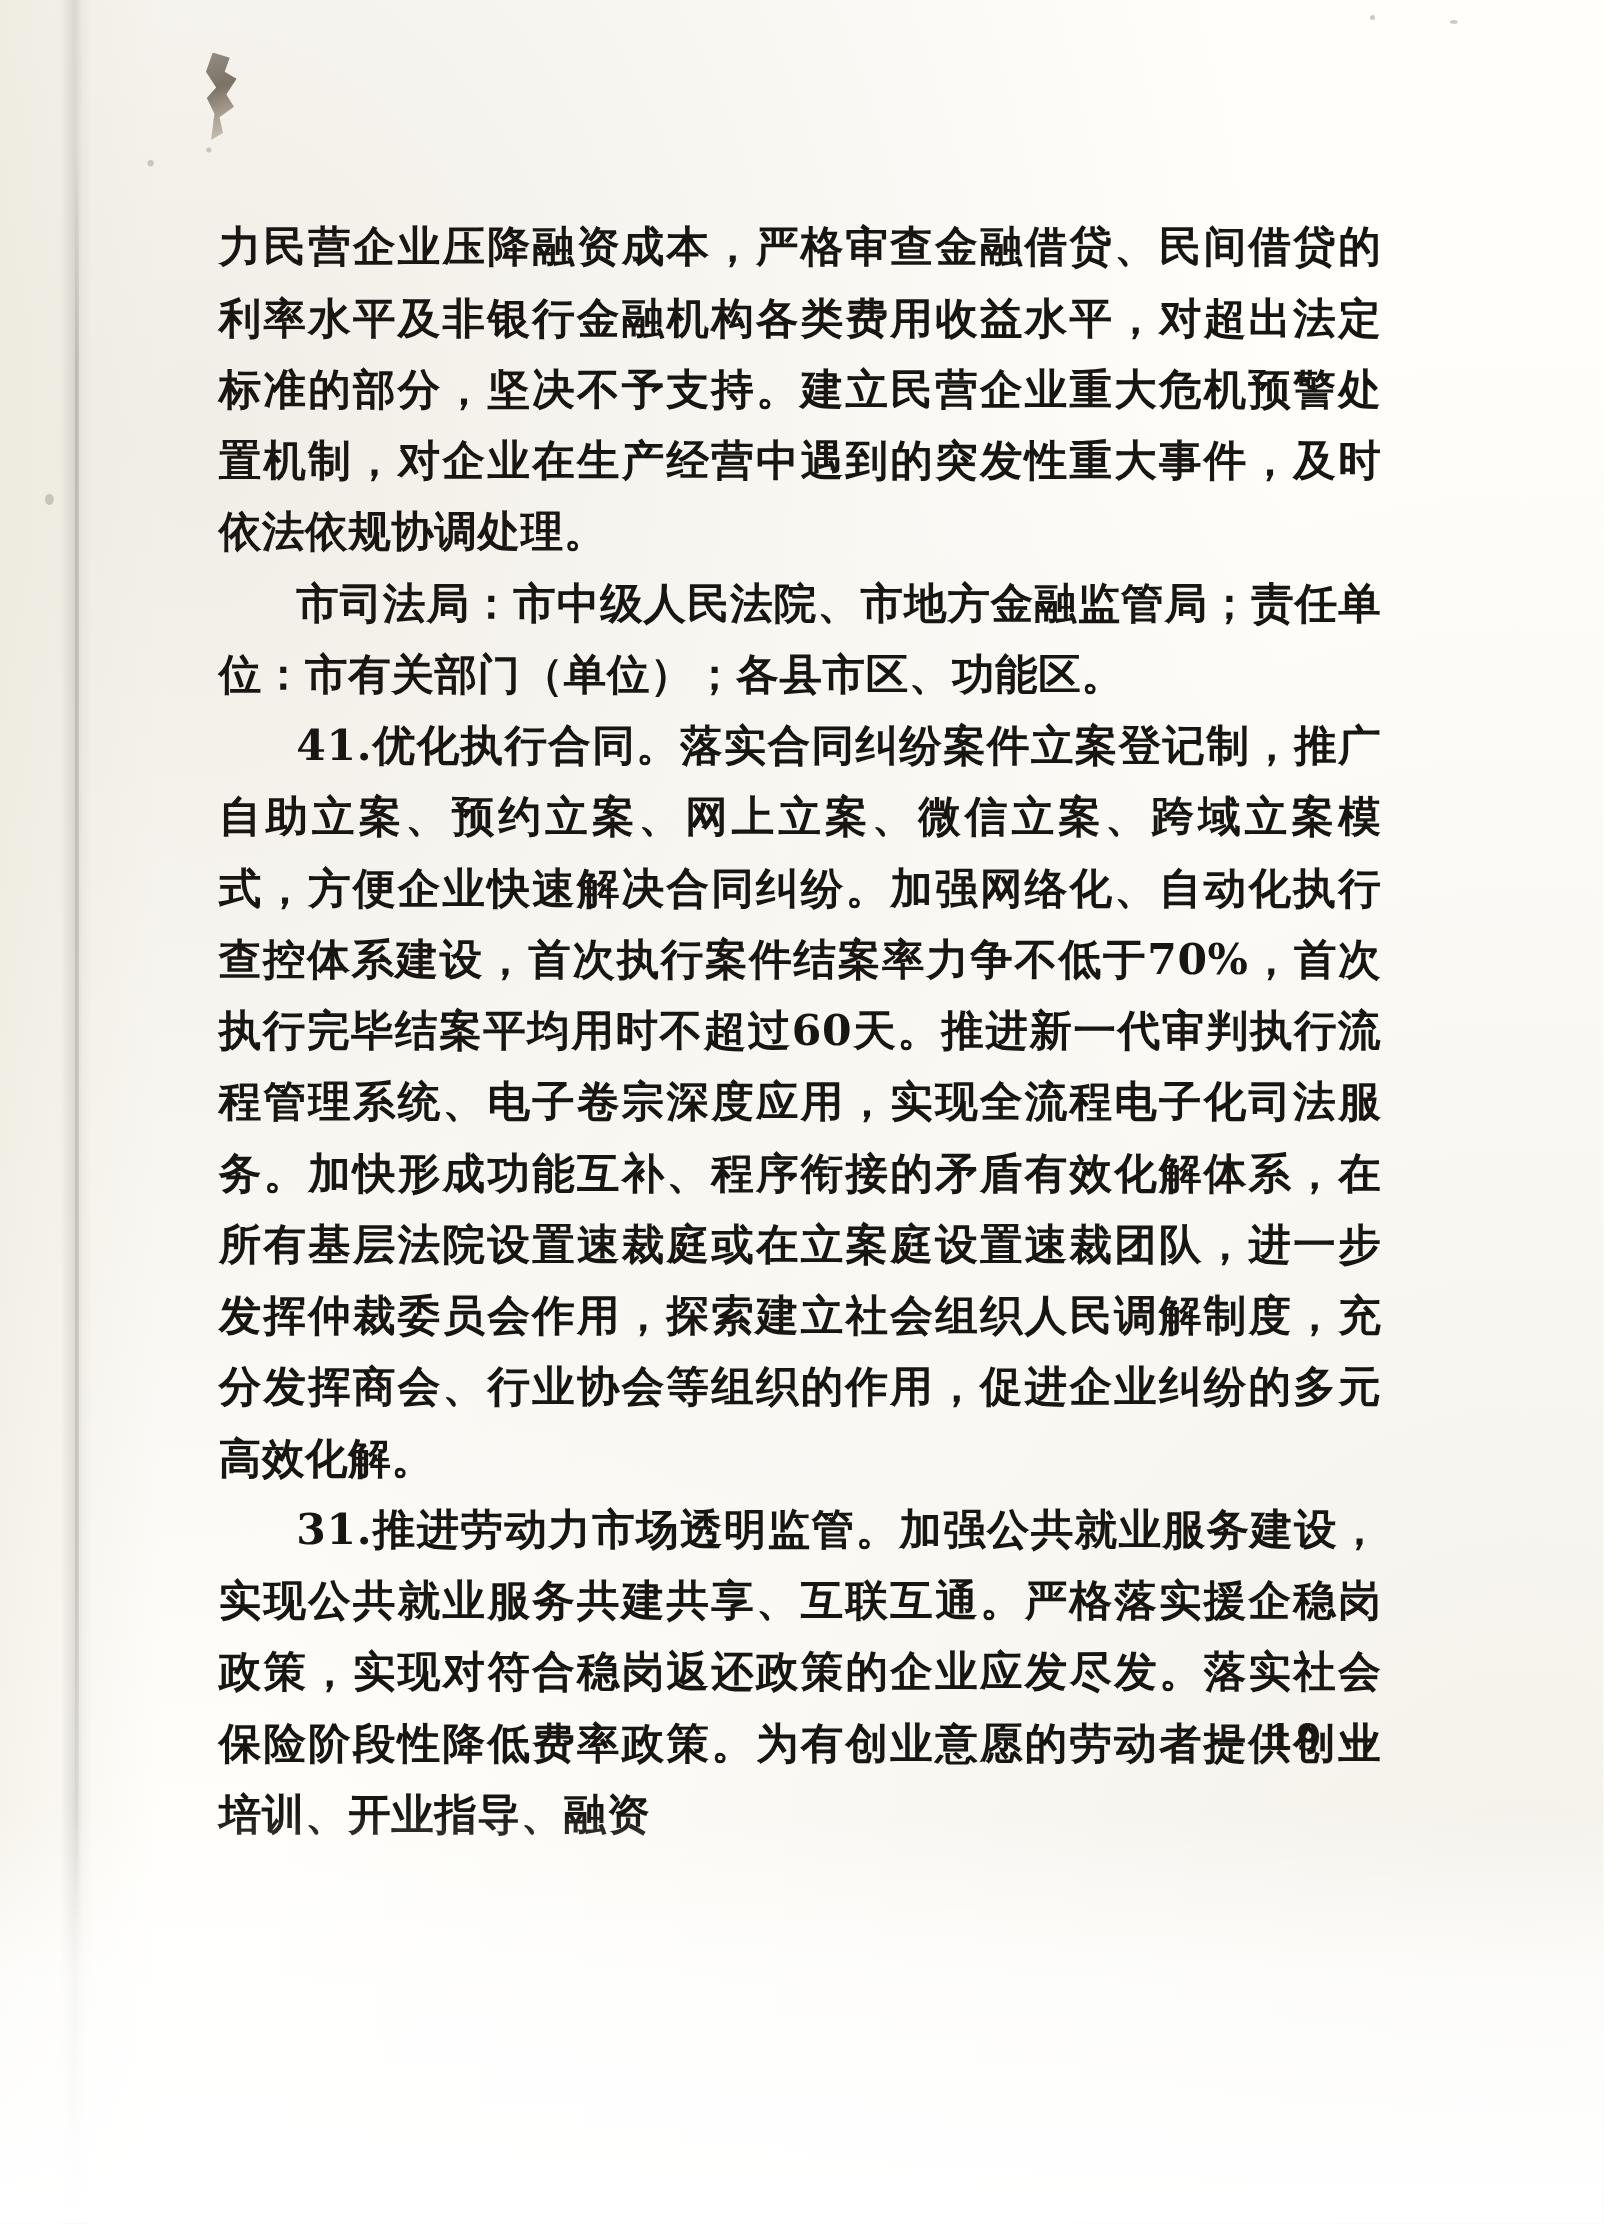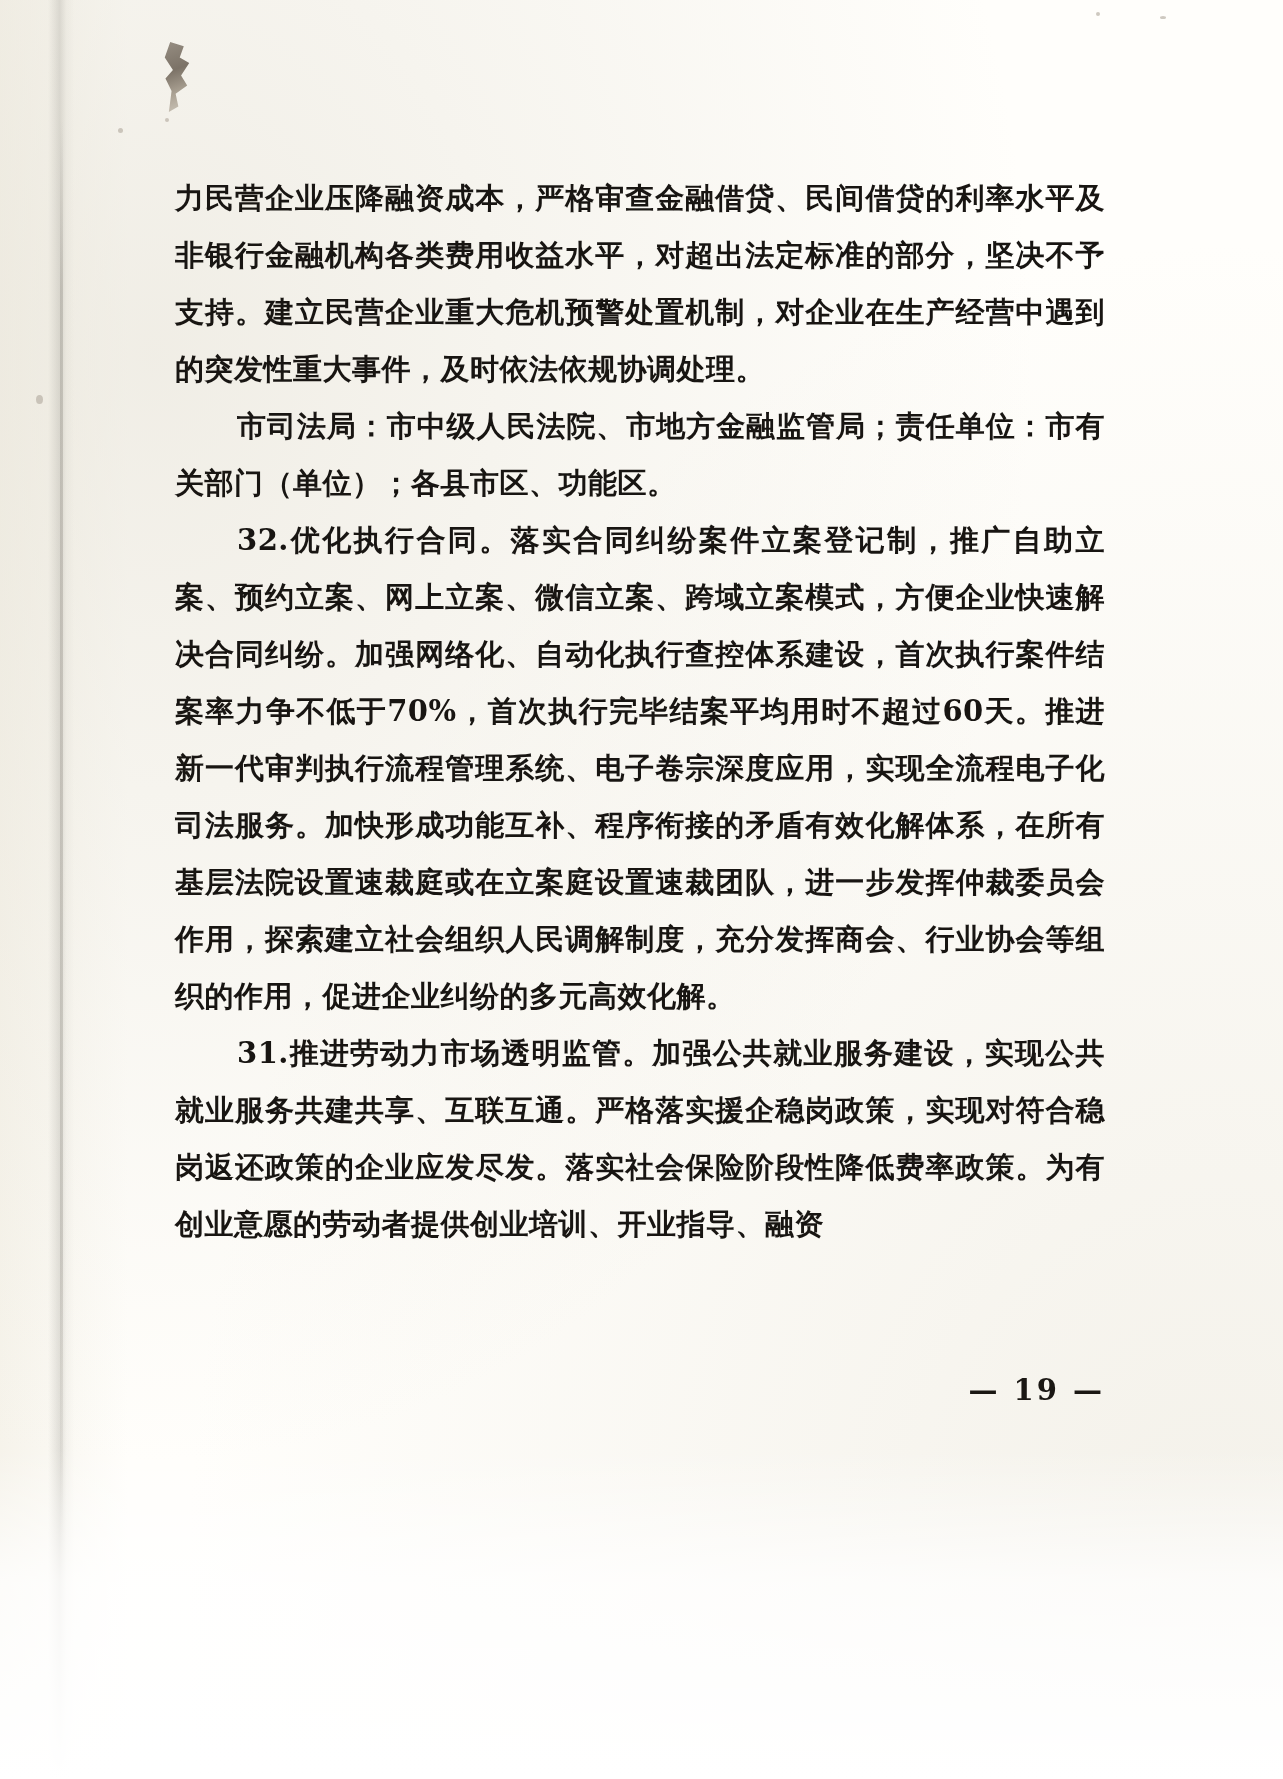--- a/index.html
+++ b/index.html
@@ -65,21 +65,21 @@
     opacity: 0.7;
   }
   .content {
     position: absolute;
     left: 175px;
     top: 170px;
     width: 930px;
   }
   p.body {
     margin: 0 0 0 0;
-    font-size: 29px;
+    font-size: 34px;
     line-height: 57px;
     letter-spacing: 0.5px;
     color: #181512;
     text-align: justify;
     text-justify: inter-character;
     font-weight: 700;
     font-family: "DejaVu Serif", "Liberation Serif", serif;
   }
   p.indent {
     text-indent: 62px;
@@ -121,20 +121,20 @@
 
   <div class="speck" style="left:118px; top:128px; width:5px; height:5px;"></div>
   <div class="speck" style="left:36px; top:395px; width:7px; height:9px;"></div>
   <div class="speck" style="left:1096px; top:12px; width:4px; height:4px;"></div>
   <div class="speck" style="left:1160px; top:16px; width:6px; height:3px;"></div>
   <div class="speck" style="left:165px; top:118px; width:4px; height:4px;"></div>
 
   <div class="content">
     <p class="body">力民营企业压降融资成本，严格审查金融借贷、民间借贷的利率水平及非银行金融机构各类费用收益水平，对超出法定标准的部分，坚决不予支持。建立民营企业重大危机预警处置机制，对企业在生产经营中遇到的突发性重大事件，及时依法依规协调处理。</p>
     <p class="body indent unit-line">市司法局：市中级人民法院、市地方金融监管局；责任单位：市有关部门（单位）；各县市区、功能区。</p>
-    <p class="body indent">32.优化执行合同。落实合同纠纷案件立案登记制，推广自助立案、预约立案、网上立案、微信立案、跨域立案模式，方便企业快速解决合同纠纷。加强网络化、自动化执行查控体系建设，首次执行案件结案率力争不低于70%，首次执行完毕结案平均用时不超过60天。推进新一代审判执行流程管理系统、电子卷宗深度应用，实现全流程电子化司法服务。加快形成功能互补、程序衔接的矛盾有效化解体系，在所有基层法院设置速裁庭或在立案庭设置速裁团队，进一步发挥仲裁委员会作用，探索建立社会组织人民调解制度，充分发挥商会、行业协会等组织的作用，促进企业纠纷的多元高效化解。</p>
+    <p class="body indent">41.优化执行合同。落实合同纠纷案件立案登记制，推广自助立案、预约立案、网上立案、微信立案、跨域立案模式，方便企业快速解决合同纠纷。加强网络化、自动化执行查控体系建设，首次执行案件结案率力争不低于70%，首次执行完毕结案平均用时不超过60天。推进新一代审判执行流程管理系统、电子卷宗深度应用，实现全流程电子化司法服务。加快形成功能互补、程序衔接的矛盾有效化解体系，在所有基层法院设置速裁庭或在立案庭设置速裁团队，进一步发挥仲裁委员会作用，探索建立社会组织人民调解制度，充分发挥商会、行业协会等组织的作用，促进企业纠纷的多元高效化解。</p>
     <p class="body indent">31.推进劳动力市场透明监管。加强公共就业服务建设，实现公共就业服务共建共享、互联互通。严格落实援企稳岗政策，实现对符合稳岗返还政策的企业应发尽发。落实社会保险阶段性降低费率政策。为有创业意愿的劳动者提供创业培训、开业指导、融资</p>
   </div>
 
   <div class="page-number">— 19 —</div>
 
   <div class="blank-bottom"></div>
 </div>
 
 </body></html>

